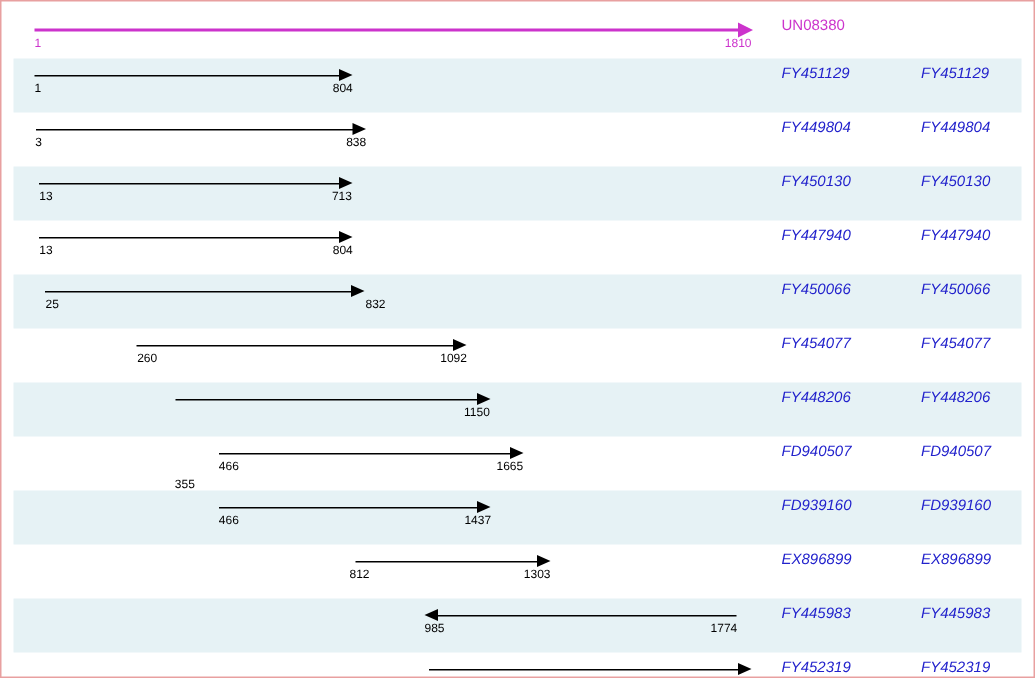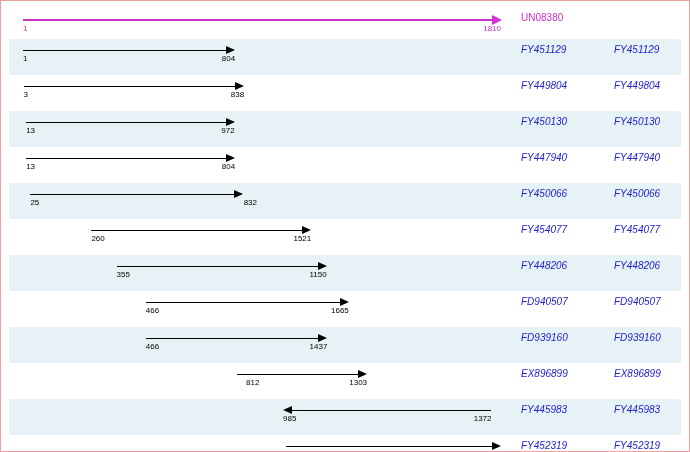--- a/index.html
+++ b/index.html
@@ -135,21 +135,21 @@
         <div class="lbl" style="left: 22.5285px;">3</div>
         <div class="lbl right" style="left: 243.164px;">838</div>
         <div class="name" style="left: 520px; top: 5px;">FY449804</div>
         <div class="name" style="left: 613px; top: 5px;">FY449804</div>
       </div>
       <div class="row-band" style="top: 110px;"></div>
       <div class="track" style="left: 0px; top: 110px; width: 100%;">
         <div class="arrow-line" style="left: 25.1708px; width: 200.481px;"></div>
         <div class="arrow-head-right" style="left: 224.652px;"></div>
         <div class="lbl" style="left: 25.1708px;">13</div>
-        <div class="lbl right" style="left: 233.652px;">972</div>
+        <div class="lbl right" style="left: 233.652px;">713</div>
         <div class="name" style="left: 520px; top: 5px;">FY450130</div>
         <div class="name" style="left: 613px; top: 5px;">FY450130</div>
       </div>
       <div class="track" style="left: 0px; top: 146px; width: 100%;">
         <div class="arrow-line" style="left: 25.1708px; width: 201.009px;"></div>
         <div class="arrow-head-right" style="left: 225.18px;"></div>
         <div class="lbl" style="left: 25.1708px;">13</div>
         <div class="lbl right" style="left: 234.18px;">804</div>
         <div class="name" style="left: 520px; top: 5px;">FY447940</div>
         <div class="name" style="left: 613px; top: 5px;">FY447940</div>
@@ -160,29 +160,29 @@
         <div class="arrow-head-right" style="left: 232.579px;"></div>
         <div class="lbl" style="left: 29.3986px;">25</div>
         <div class="lbl right" style="left: 256px;">832</div>
         <div class="name" style="left: 520px; top: 5px;">FY450066</div>
         <div class="name" style="left: 613px; top: 5px;">FY450066</div>
       </div>
       <div class="track" style="left: 0px; top: 218px; width: 100%;">
         <div class="arrow-line" style="left: 90.4367px; width: 211.843px;"></div>
         <div class="arrow-head-right" style="left: 301.28px;"></div>
         <div class="lbl" style="left: 90.4367px;">260</div>
-        <div class="lbl right" style="left: 310.28px;">1521</div>
+        <div class="lbl right" style="left: 310.28px;">1092</div>
         <div class="name" style="left: 520px; top: 5px;">FY454077</div>
         <div class="name" style="left: 613px; top: 5px;">FY454077</div>
       </div>
       <div class="row-band" style="top: 254px;"></div>
       <div class="track" style="left: 0px; top: 254px; width: 100%;">
         <div class="arrow-line" style="left: 115.539px; width: 202.066px;"></div>
         <div class="arrow-head-right" style="left: 316.605px;"></div>
-        <div class="lbl" style="left: 115.539px;">355</div>
+        <div class="lbl" style="left: 115.539px; margin-top: 48px;">355</div>
         <div class="lbl right" style="left: 325.605px;">1150</div>
         <div class="name" style="left: 520px; top: 5px;">FY448206</div>
         <div class="name" style="left: 613px; top: 5px;">FY448206</div>
       </div>
       <div class="track" style="left: 0px; top: 290px; width: 100%;">
         <div class="arrow-line" style="left: 144.869px; width: 194.932px;"></div>
         <div class="arrow-head-right" style="left: 338.801px;"></div>
         <div class="lbl" style="left: 144.869px;">466</div>
         <div class="lbl right" style="left: 347.801px;">1665</div>
         <div class="name" style="left: 520px; top: 5px;">FD940507</div>
@@ -193,31 +193,31 @@
         <div class="arrow-line" style="left: 144.869px; width: 173.529px;"></div>
         <div class="arrow-head-right" style="left: 317.398px;"></div>
         <div class="lbl" style="left: 144.869px;">466</div>
         <div class="lbl right" style="left: 326.398px;">1437</div>
         <div class="name" style="left: 520px; top: 5px;">FD939160</div>
         <div class="name" style="left: 613px; top: 5px;">FD939160</div>
       </div>
       <div class="track" style="left: 0px; top: 362px; width: 100%;">
         <div class="arrow-line" style="left: 236.294px; width: 121.739px;"></div>
         <div class="arrow-head-right" style="left: 357.033px;"></div>
-        <div class="lbl" style="left: 245px;">812</div>
+        <div class="lbl" style="left: 232px;">812</div>
         <div class="lbl right" style="left: 366.033px;">1303</div>
         <div class="name" style="left: 520px; top: 5px;">EX896899</div>
         <div class="name" style="left: 613px; top: 5px;">EX896899</div>
       </div>
       <div class="row-band" style="top: 398px;"></div>
       <div class="track" style="left: 0px; top: 398px; width: 100%;">
         <div class="arrow-line" style="left: 290.007px; width: 200.481px;"></div>
         <div class="arrow-head-left" style="left: 282.007px;"></div>
         <div class="lbl" style="left: 282.007px;">985</div>
-        <div class="lbl right" style="left: 490.488px;">1372</div>
+        <div class="lbl right" style="left: 490.488px;">1774</div>
         <div class="name" style="left: 520px; top: 5px;">FY445983</div>
         <div class="name" style="left: 613px; top: 5px;">FY445983</div>
       </div>
       <div class="track" style="left: 0px; top: 434px; width: 100%;">
         <div class="arrow-line" style="left: 285.442px; width: 206.558px;"></div>
         <div class="arrow-head-right" style="left: 491px;"></div>
         <div class="lbl" style="left: 285.442px;">998</div>
         <div class="lbl right" style="left: 500px;">1810</div>
         <div class="name" style="left: 520px; top: 5px;">FY452319</div>
         <div class="name" style="left: 613px; top: 5px;">FY452319</div>

